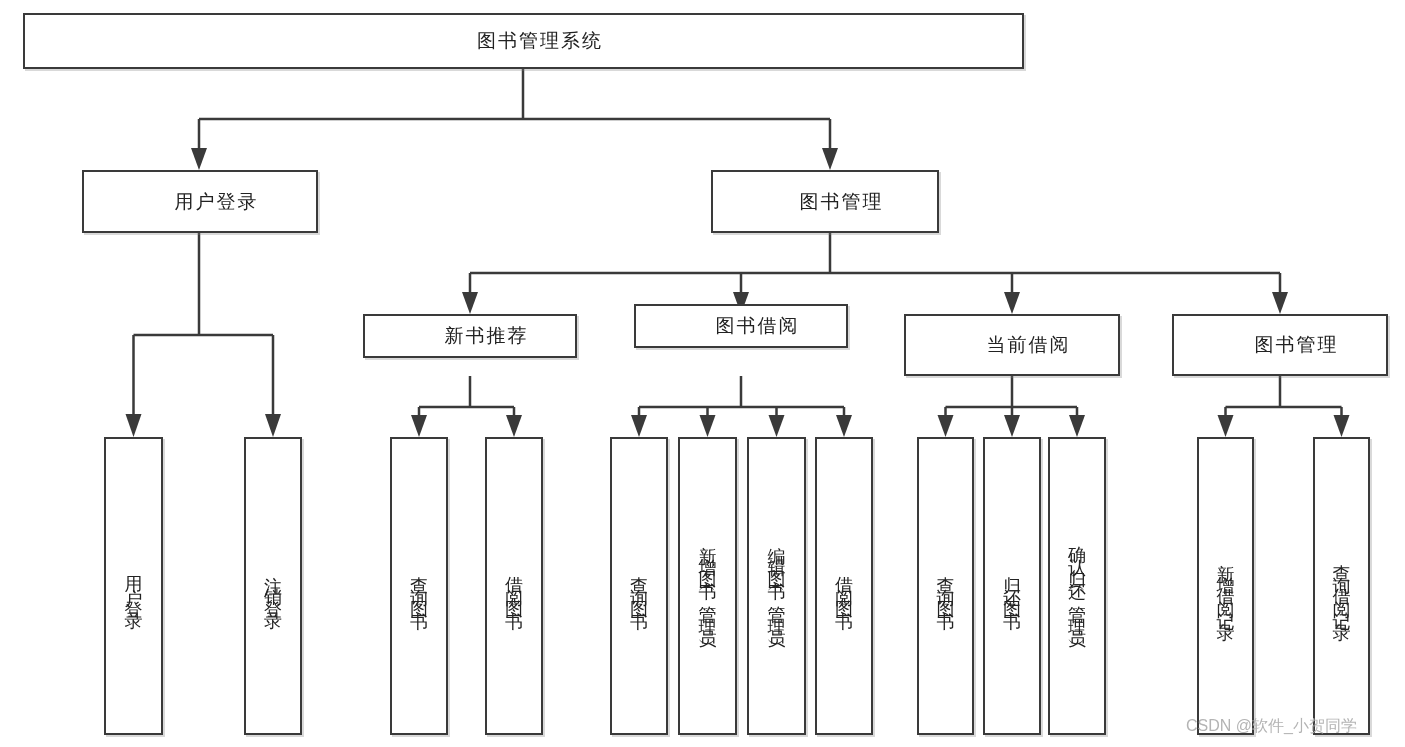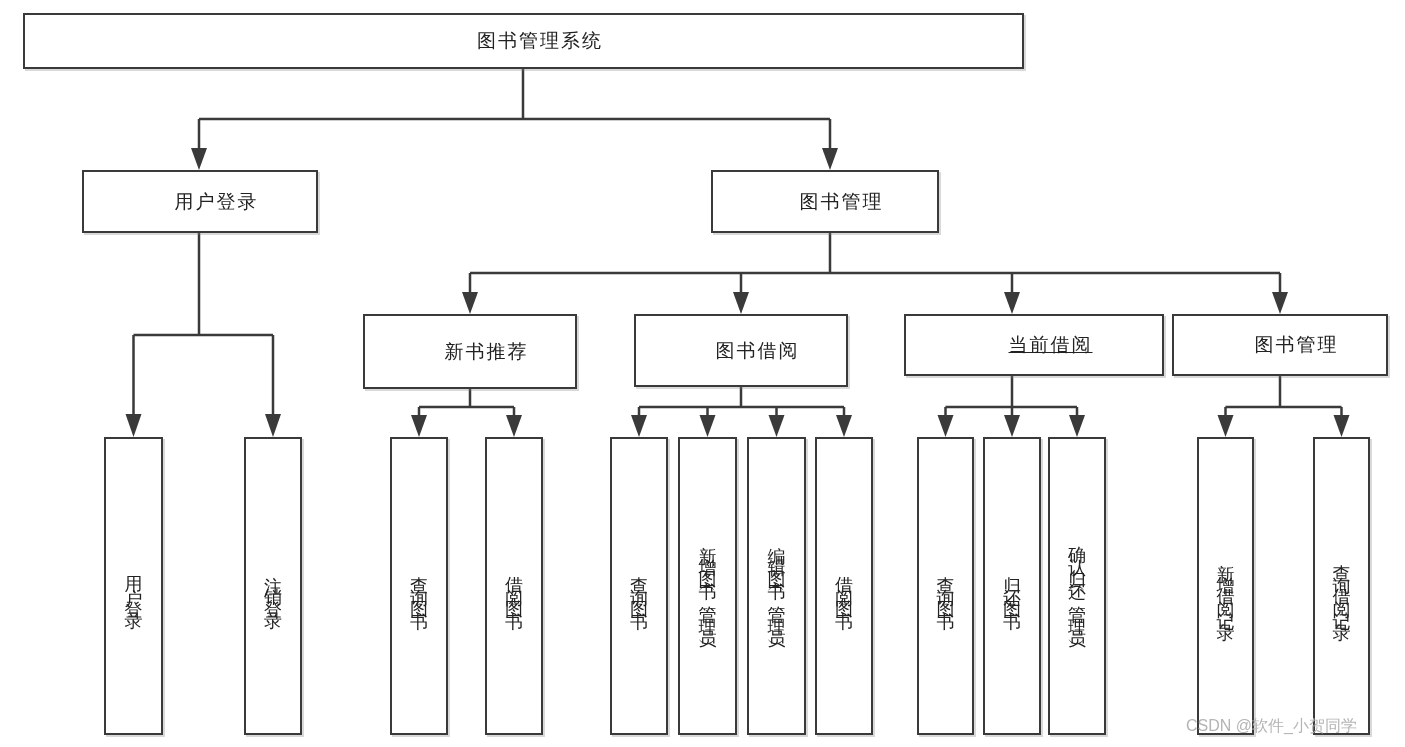--- a/index.html
+++ b/index.html
@@ -93,23 +93,23 @@
       <polygon points="1217.5,415 1233.5,415 1225.5,437"></polygon>
       <polygon points="1333.5,415 1349.5,415 1341.5,437"></polygon>
     </g>
   </svg>
 
   <div class="node h" style="left:23px; top:13px; width:1001px; height:56px;">图书管理系统</div>
 
   <div class="node h" style="left:82px; top:170px; width:236px; height:63px;">用户登录</div>
   <div class="node h" style="left:711px; top:170px; width:228px; height:63px;">图书管理</div>
 
-  <div class="node h" style="left:363px; top:314px; width:214px; height:75px;">新书推荐</div>
-  <div class="node h" style="left:634px; top:314px; width:214px; height:73px;">图书借阅</div>
-  <div class="node h" style="left:904px; top:314px; width:260px; height:62px;text-decoration:underline;">当前借阅</div>
+  <div class="node h" style="left:363px; top:314px; width:214px; height:44px;">新书推荐</div>
+  <div class="node h" style="left:634px; top:304px; width:214px; height:44px;">图书借阅</div>
+  <div class="node h" style="left:904px; top:314px; width:216px; height:62px;">当前借阅</div>
   <div class="node h" style="left:1172px; top:314px; width:216px; height:62px;">图书管理</div>
 
   <div class="node v" style="left:104px; top:437px; width:59px; height:298px;">
     <span>用户登录</span>
   </div>
   <div class="node v" style="left:244px; top:437px; width:58px; height:298px;">
     <span>注销登录</span>
   </div>
 
   <div class="node v" style="left:390px; top:437px; width:58px; height:298px;">

